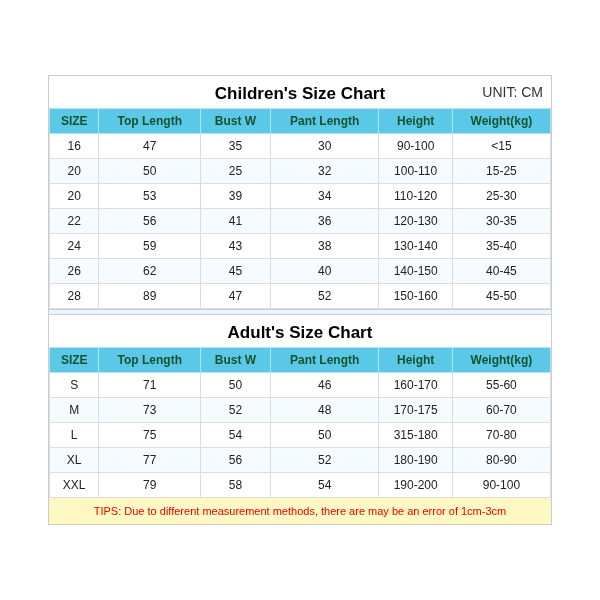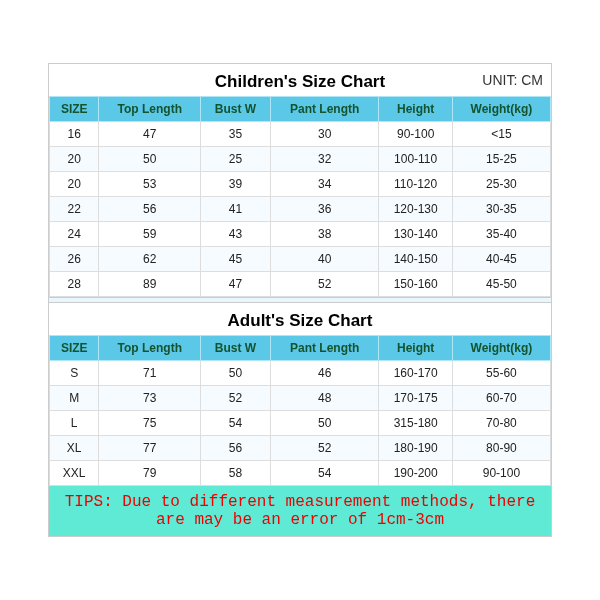--- a/index.html
+++ b/index.html
@@ -58,25 +58,24 @@
       background: #f5fbfe;
     }
     tr:nth-child(odd) td {
       background: #fff;
     }
     td:first-child {
       font-weight: normal;
     }
     .tips {
       color: #e00;
-      font-size: 16px;
+      font-size: 11px;
       text-align: center;
       padding: 7px 4px 7px 4px;
-      background: #5eead4;
-      font-family: Liberation Mono, monospace;
+      background: #fef9c3;
     }
     .divider {
       height: 6px;
       background: #e8f7fc;
       border-top: 1px solid #ccc;
       border-bottom: 1px solid #ccc;
     }
   </style>
 </head>
 <body>

